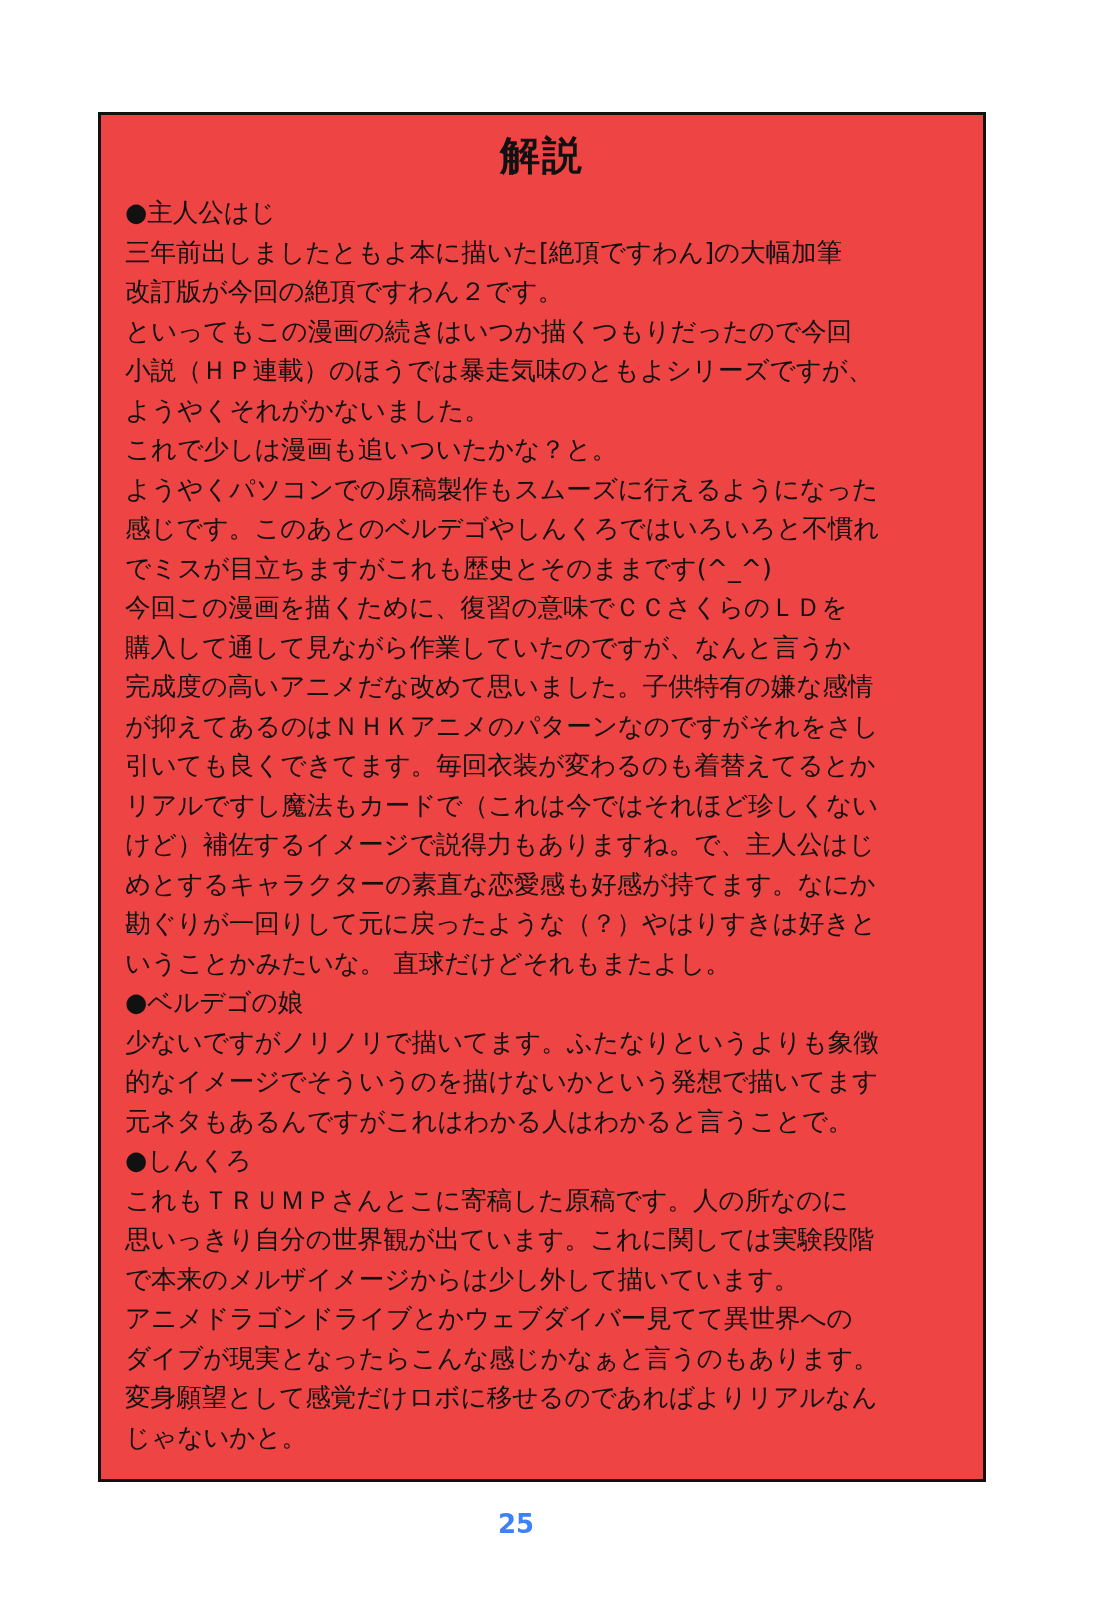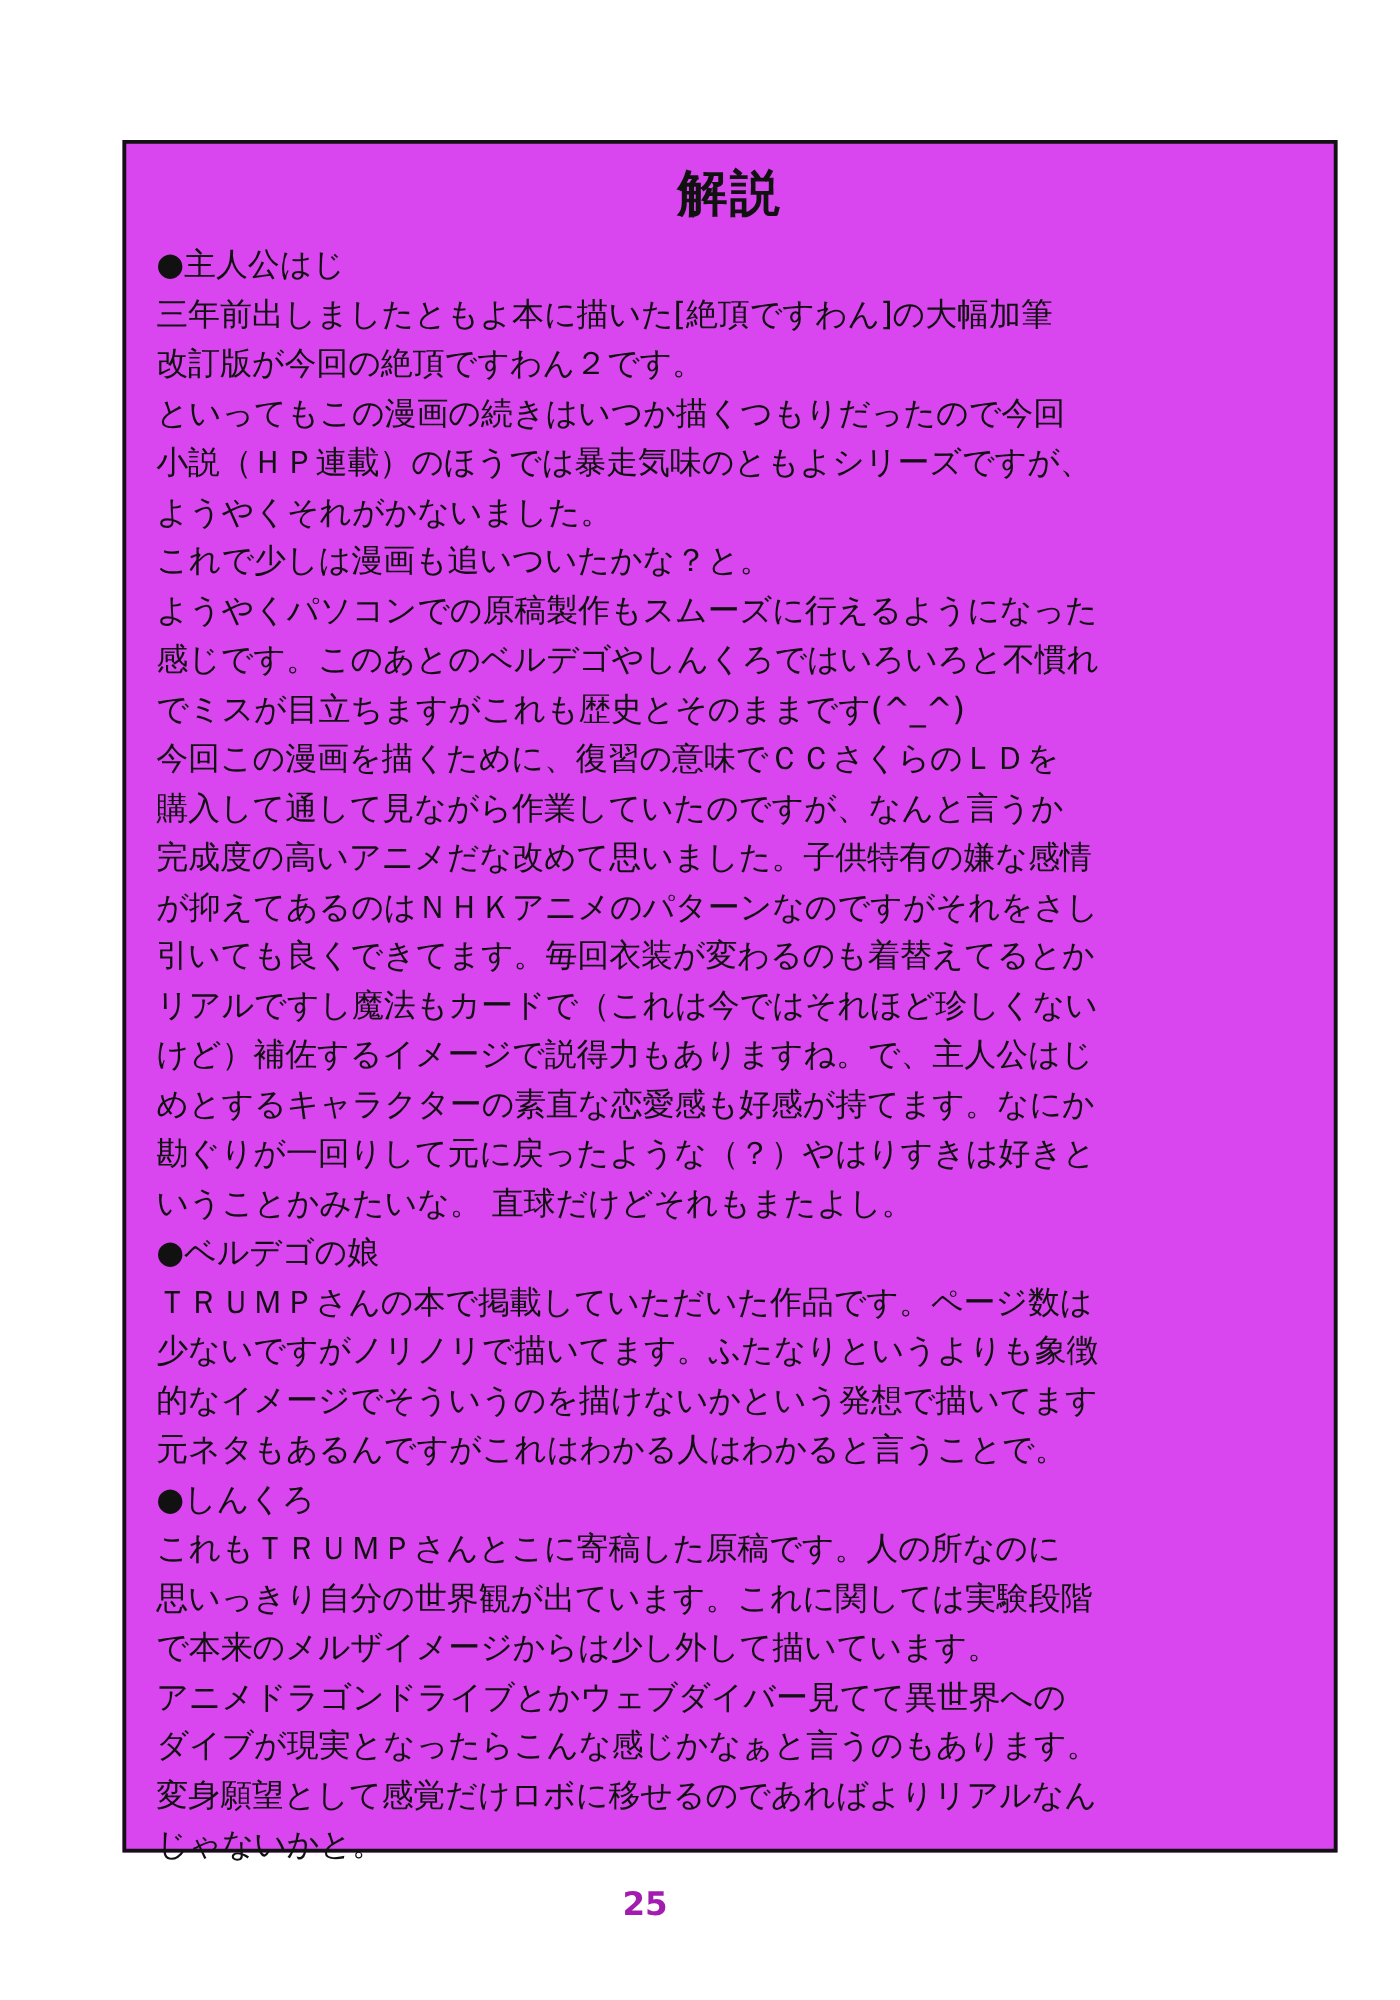--- a/index.html
+++ b/index.html
@@ -19,25 +19,25 @@
     position: absolute;
     left: 0;
     top: 0;
     width: 1120px;
     height: 1600px;
   }
   .frame {
     position: absolute;
     left: 98px;
     top: 112px;
-    width: 972px;
+    width: 888px;
     height: 1370px;
     border: 3px solid #111111;
     box-sizing: border-box;
-    background: #d946ef;
+    background: #ef4444;
     padding-left: 15px;
   }
   .title {
     position: absolute;
     left: 0;
     top: 18px;
     width: 100%;
     text-align: center;
     font-size: 40px;
     font-weight: bold;
@@ -67,21 +67,21 @@
     word-break: break-all;
   }
   .page-number {
     position: absolute;
     left: 0;
     top: 1509px;
     width: 1032px;
     text-align: center;
     font-size: 26px;
     font-weight: bold;
-    color: #a21caf;
+    color: #3b82f6;
   }
 </style>
 </head>
 <body>
 
 <div class="page">
   <div class="frame">
     <div class="title">解説</div>
     <div class="body-text">
 
@@ -100,21 +100,20 @@
       <div class="para">完成度の高いアニメだな改めて思いました。子供特有の嫌な感情</div>
       <div class="para">が抑えてあるのはＮＨＫアニメのパターンなのですがそれをさし</div>
       <div class="para">引いても良くできてます。毎回衣装が変わるのも着替えてるとか</div>
       <div class="para">リアルですし魔法もカードで（これは今ではそれほど珍しくない</div>
       <div class="para">けど）補佐するイメージで説得力もありますね。で、主人公はじ</div>
       <div class="para">めとするキャラクターの素直な恋愛感も好感が持てます。なにか</div>
       <div class="para">勘ぐりが一回りして元に戻ったような（？）やはりすきは好きと</div>
       <div class="para">いうことかみたいな。 直球だけどそれもまたよし。</div>
 
       <div class="heading">●ベルデゴの娘</div>
-      <div class="para">ＴＲＵＭＰさんの本で掲載していただいた作品です。ページ数は</div>
       <div class="para">少ないですがノリノリで描いてます。ふたなりというよりも象徴</div>
       <div class="para">的なイメージでそういうのを描けないかという発想で描いてます</div>
       <div class="para">元ネタもあるんですがこれはわかる人はわかると言うことで。</div>
 
       <div class="heading">●しんくろ</div>
       <div class="para">これもＴＲＵＭＰさんとこに寄稿した原稿です。人の所なのに</div>
       <div class="para">思いっきり自分の世界観が出ています。これに関しては実験段階</div>
       <div class="para">で本来のメルザイメージからは少し外して描いています。</div>
       <div class="para">アニメドラゴンドライブとかウェブダイバー見てて異世界への</div>
       <div class="para">ダイブが現実となったらこんな感じかなぁと言うのもあります。</div>

